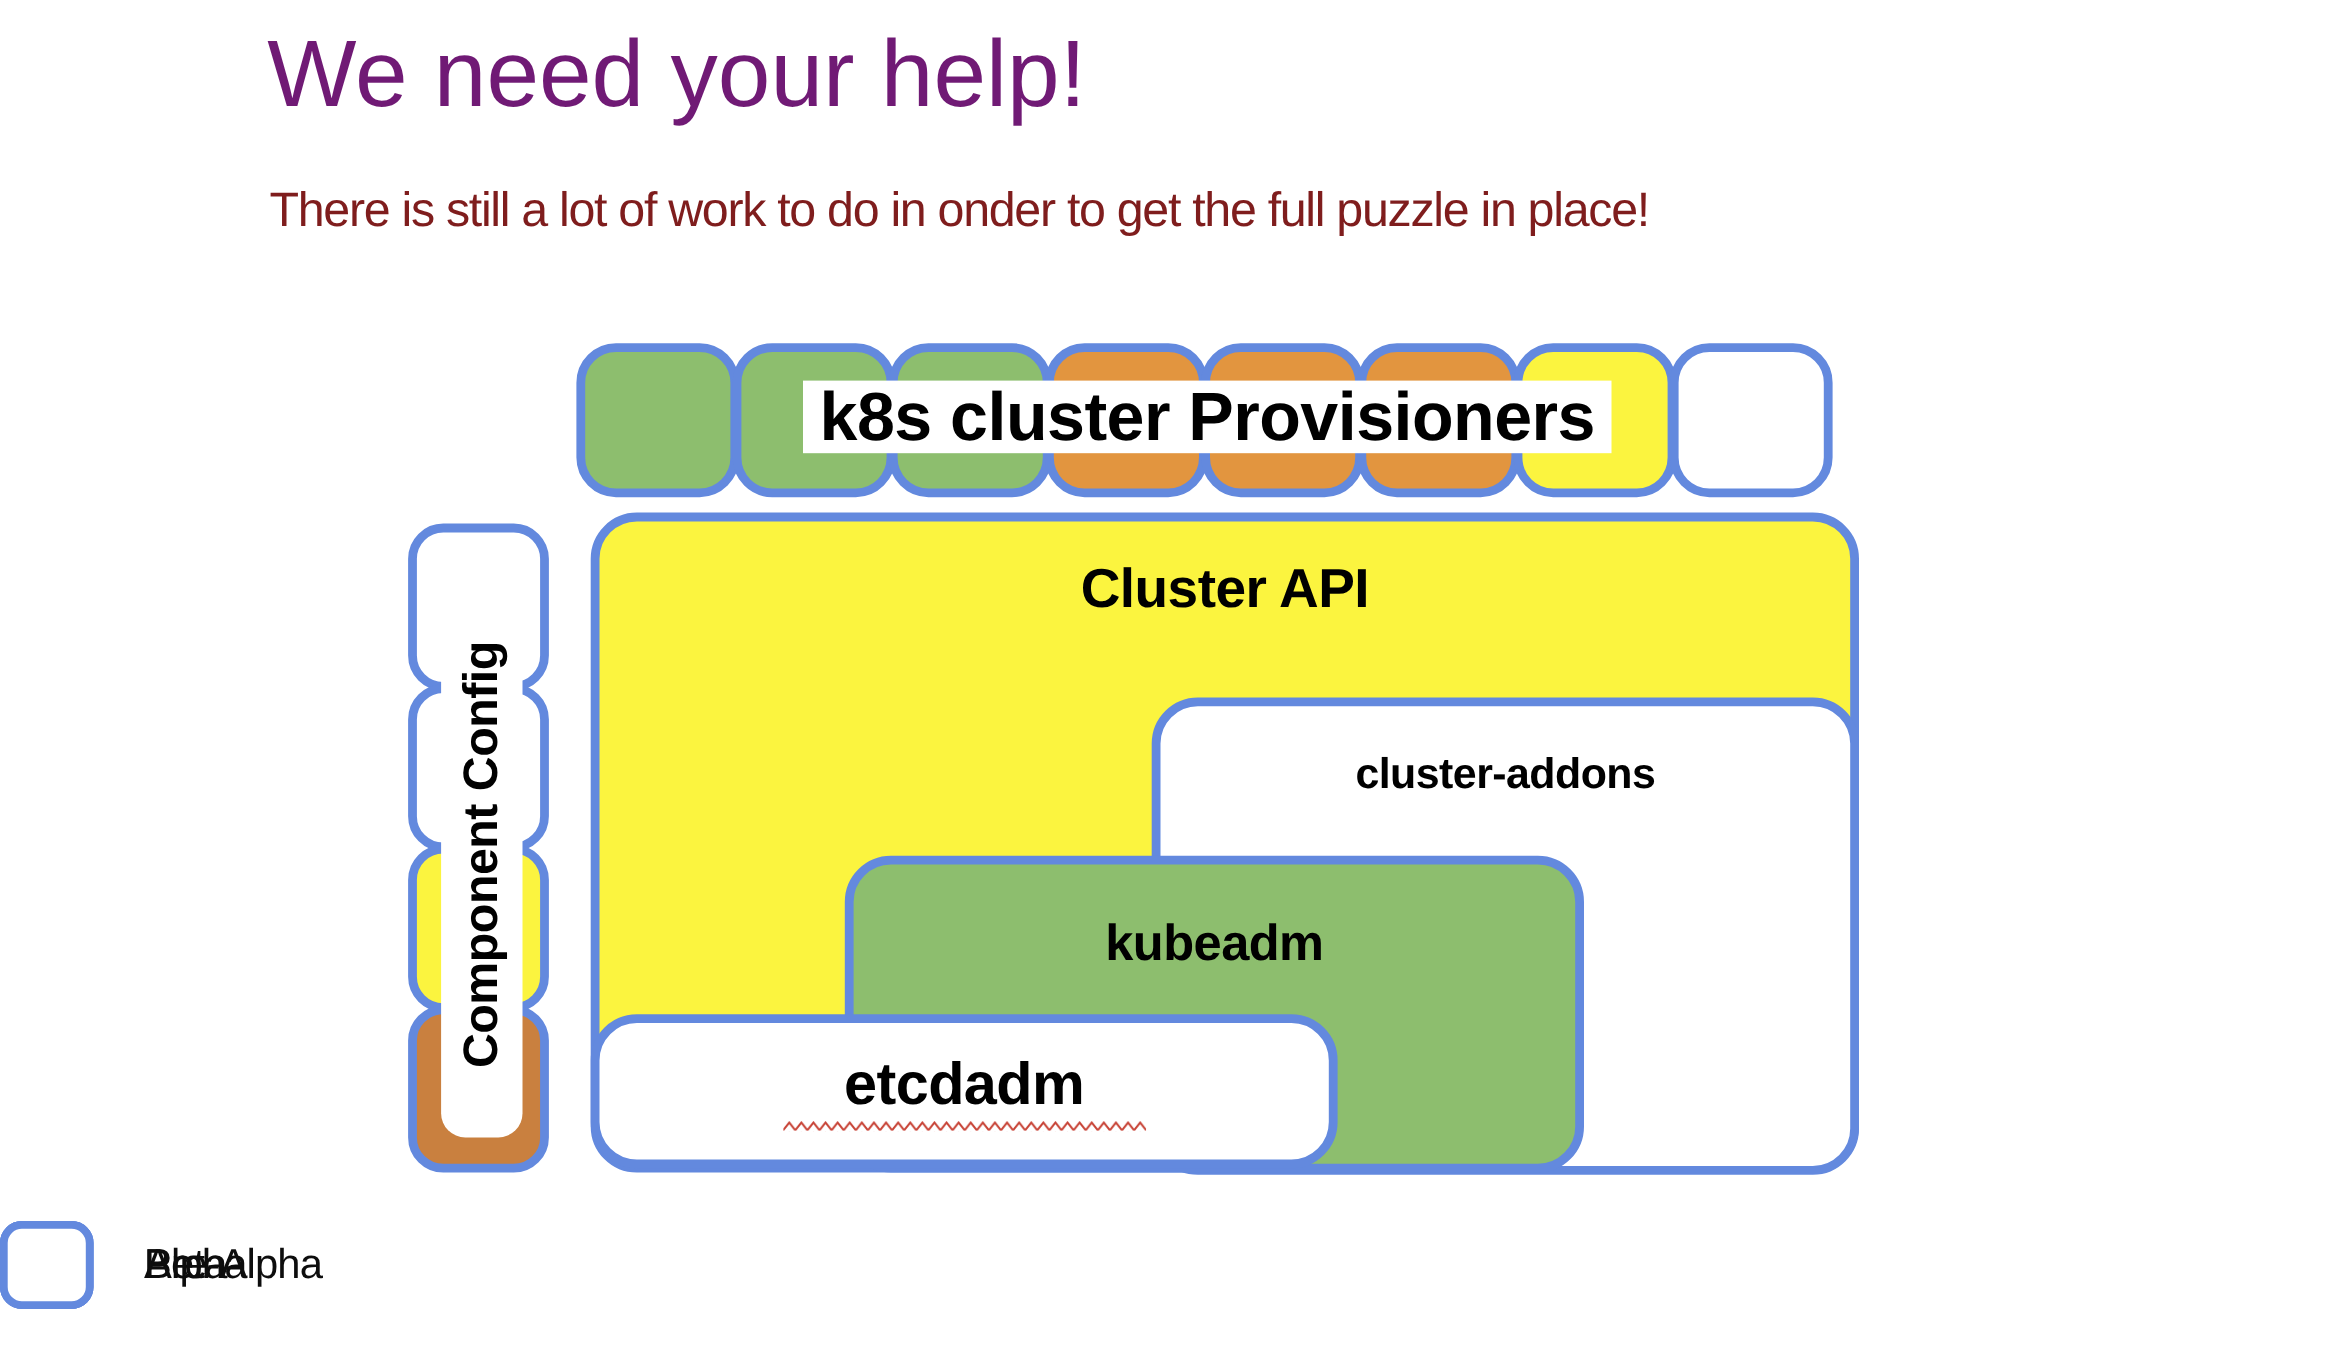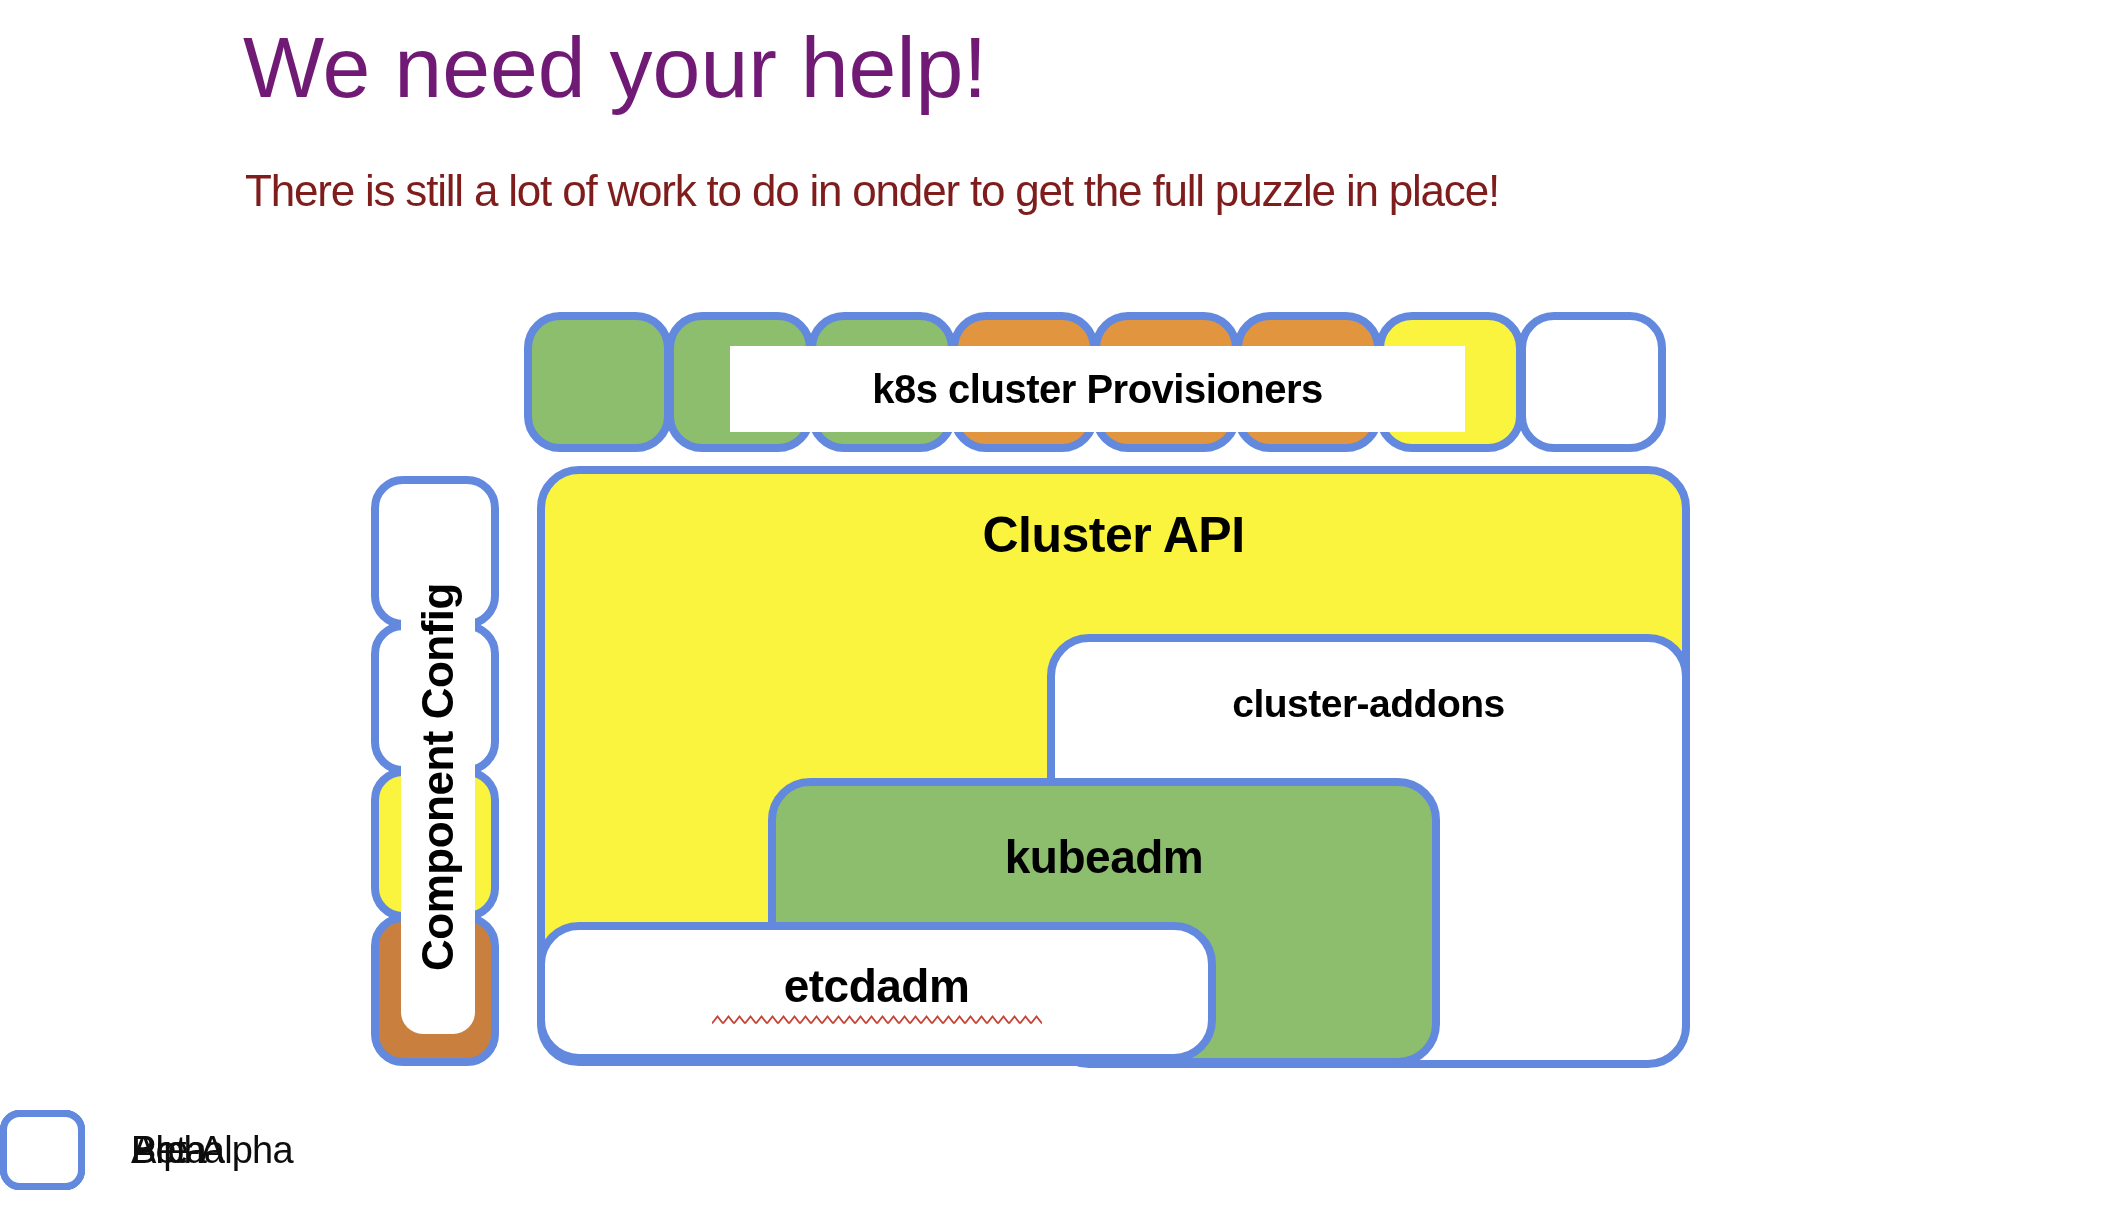--- a/index.html
+++ b/index.html
@@ -37,24 +37,24 @@
   .sq[data-status="prealpha"]{background:var(--prealpha);}
 
   
   .prov-row{
     position:absolute;left:524px;top:312px;
     display:flex;z-index:3;
   }
   .prov-row .sq{width:148px;height:140px;}
   .prov-row .sq + .sq{margin-left:-6px;}
   .prov-label{
-    position:absolute;left:730px;top:346px;width:735px;height:86px;
+    position:absolute;left:730px;top:346px;width:735px;height:66px;
     background:#fff;z-index:5;
     display:flex;align-items:center;justify-content:center;
-    font-weight:bold;font-size:40px;letter-spacing:-0.5px;
+    font-weight:bold;font-size:62px;letter-spacing:-0.5px;
     white-space:nowrap;
   }
 
   
   .config-col{
     position:absolute;left:371px;top:476px;
     display:flex;flex-direction:column;z-index:3;
   }
   .config-col .sq{width:128px;height:152px;border-radius:32px;}
   .config-col .sq + .sq{margin-top:-6px;}
@@ -87,21 +87,21 @@
   .box-cluster-api{left:537px;top:466px;width:1153px;height:600px;z-index:1;}
   .box-cluster-api .lbl{margin-top:32px;font-size:50px;}
   .box-cluster-addons{left:1047px;top:634px;width:643px;height:434px;z-index:2;}
   .box-cluster-addons .lbl{margin-top:40px;font-size:39px;}
   .box-kubeadm{left:768px;top:778px;width:672px;height:288px;z-index:3;}
   .box-kubeadm .lbl{margin-top:44px;font-size:46px;}
   .box-etcdadm{
     left:537px;top:922px;width:679px;height:140px;z-index:4;
     display:flex;flex-direction:column;align-items:center;justify-content:center;
   }
-  .box-etcdadm .lbl{font-size:46px;}
+  .box-etcdadm .lbl{font-size:54px;}
   .squiggle{display:block;margin-top:2px;}
   .squiggle-path{fill:none;stroke:var(--squiggle);stroke-width:1.8px;}
 
   
   .legend-item{
     position:absolute;top:1110px;
     display:flex;align-items:center;gap:46px;
   }
   .legend-item:nth-of-type(1){left:410px;}
   .legend-item:nth-of-type(2){left:792px;}

